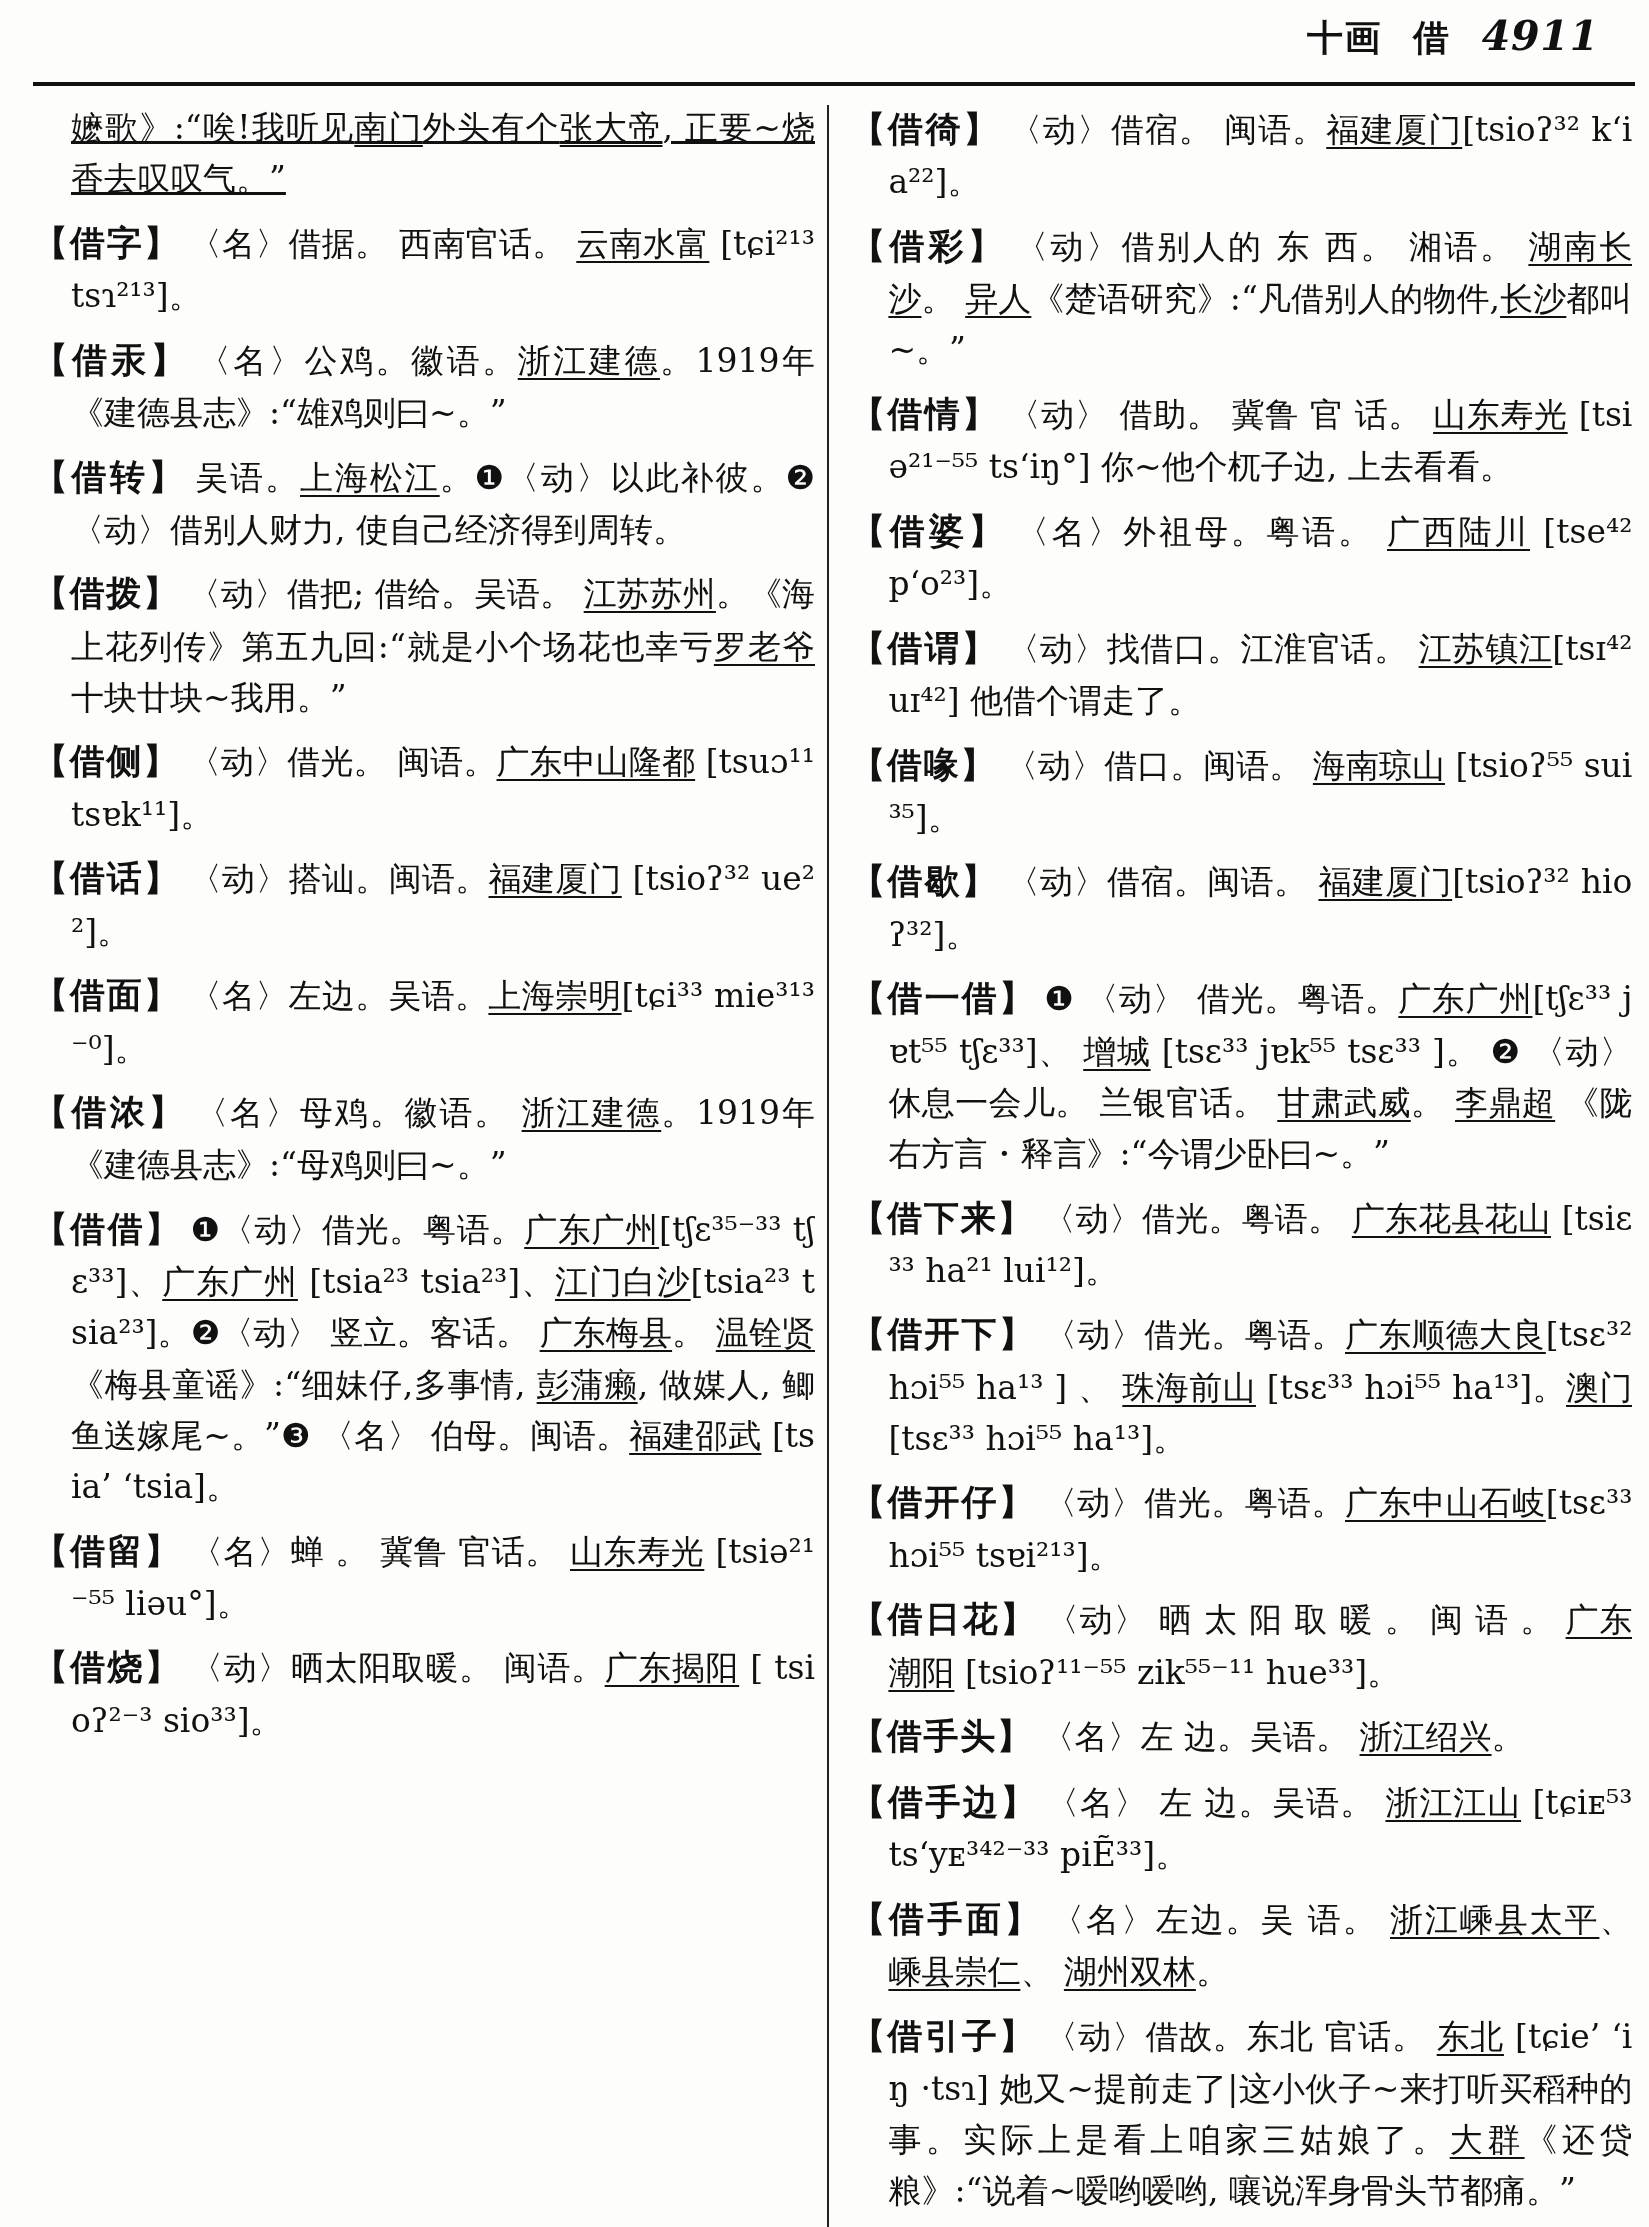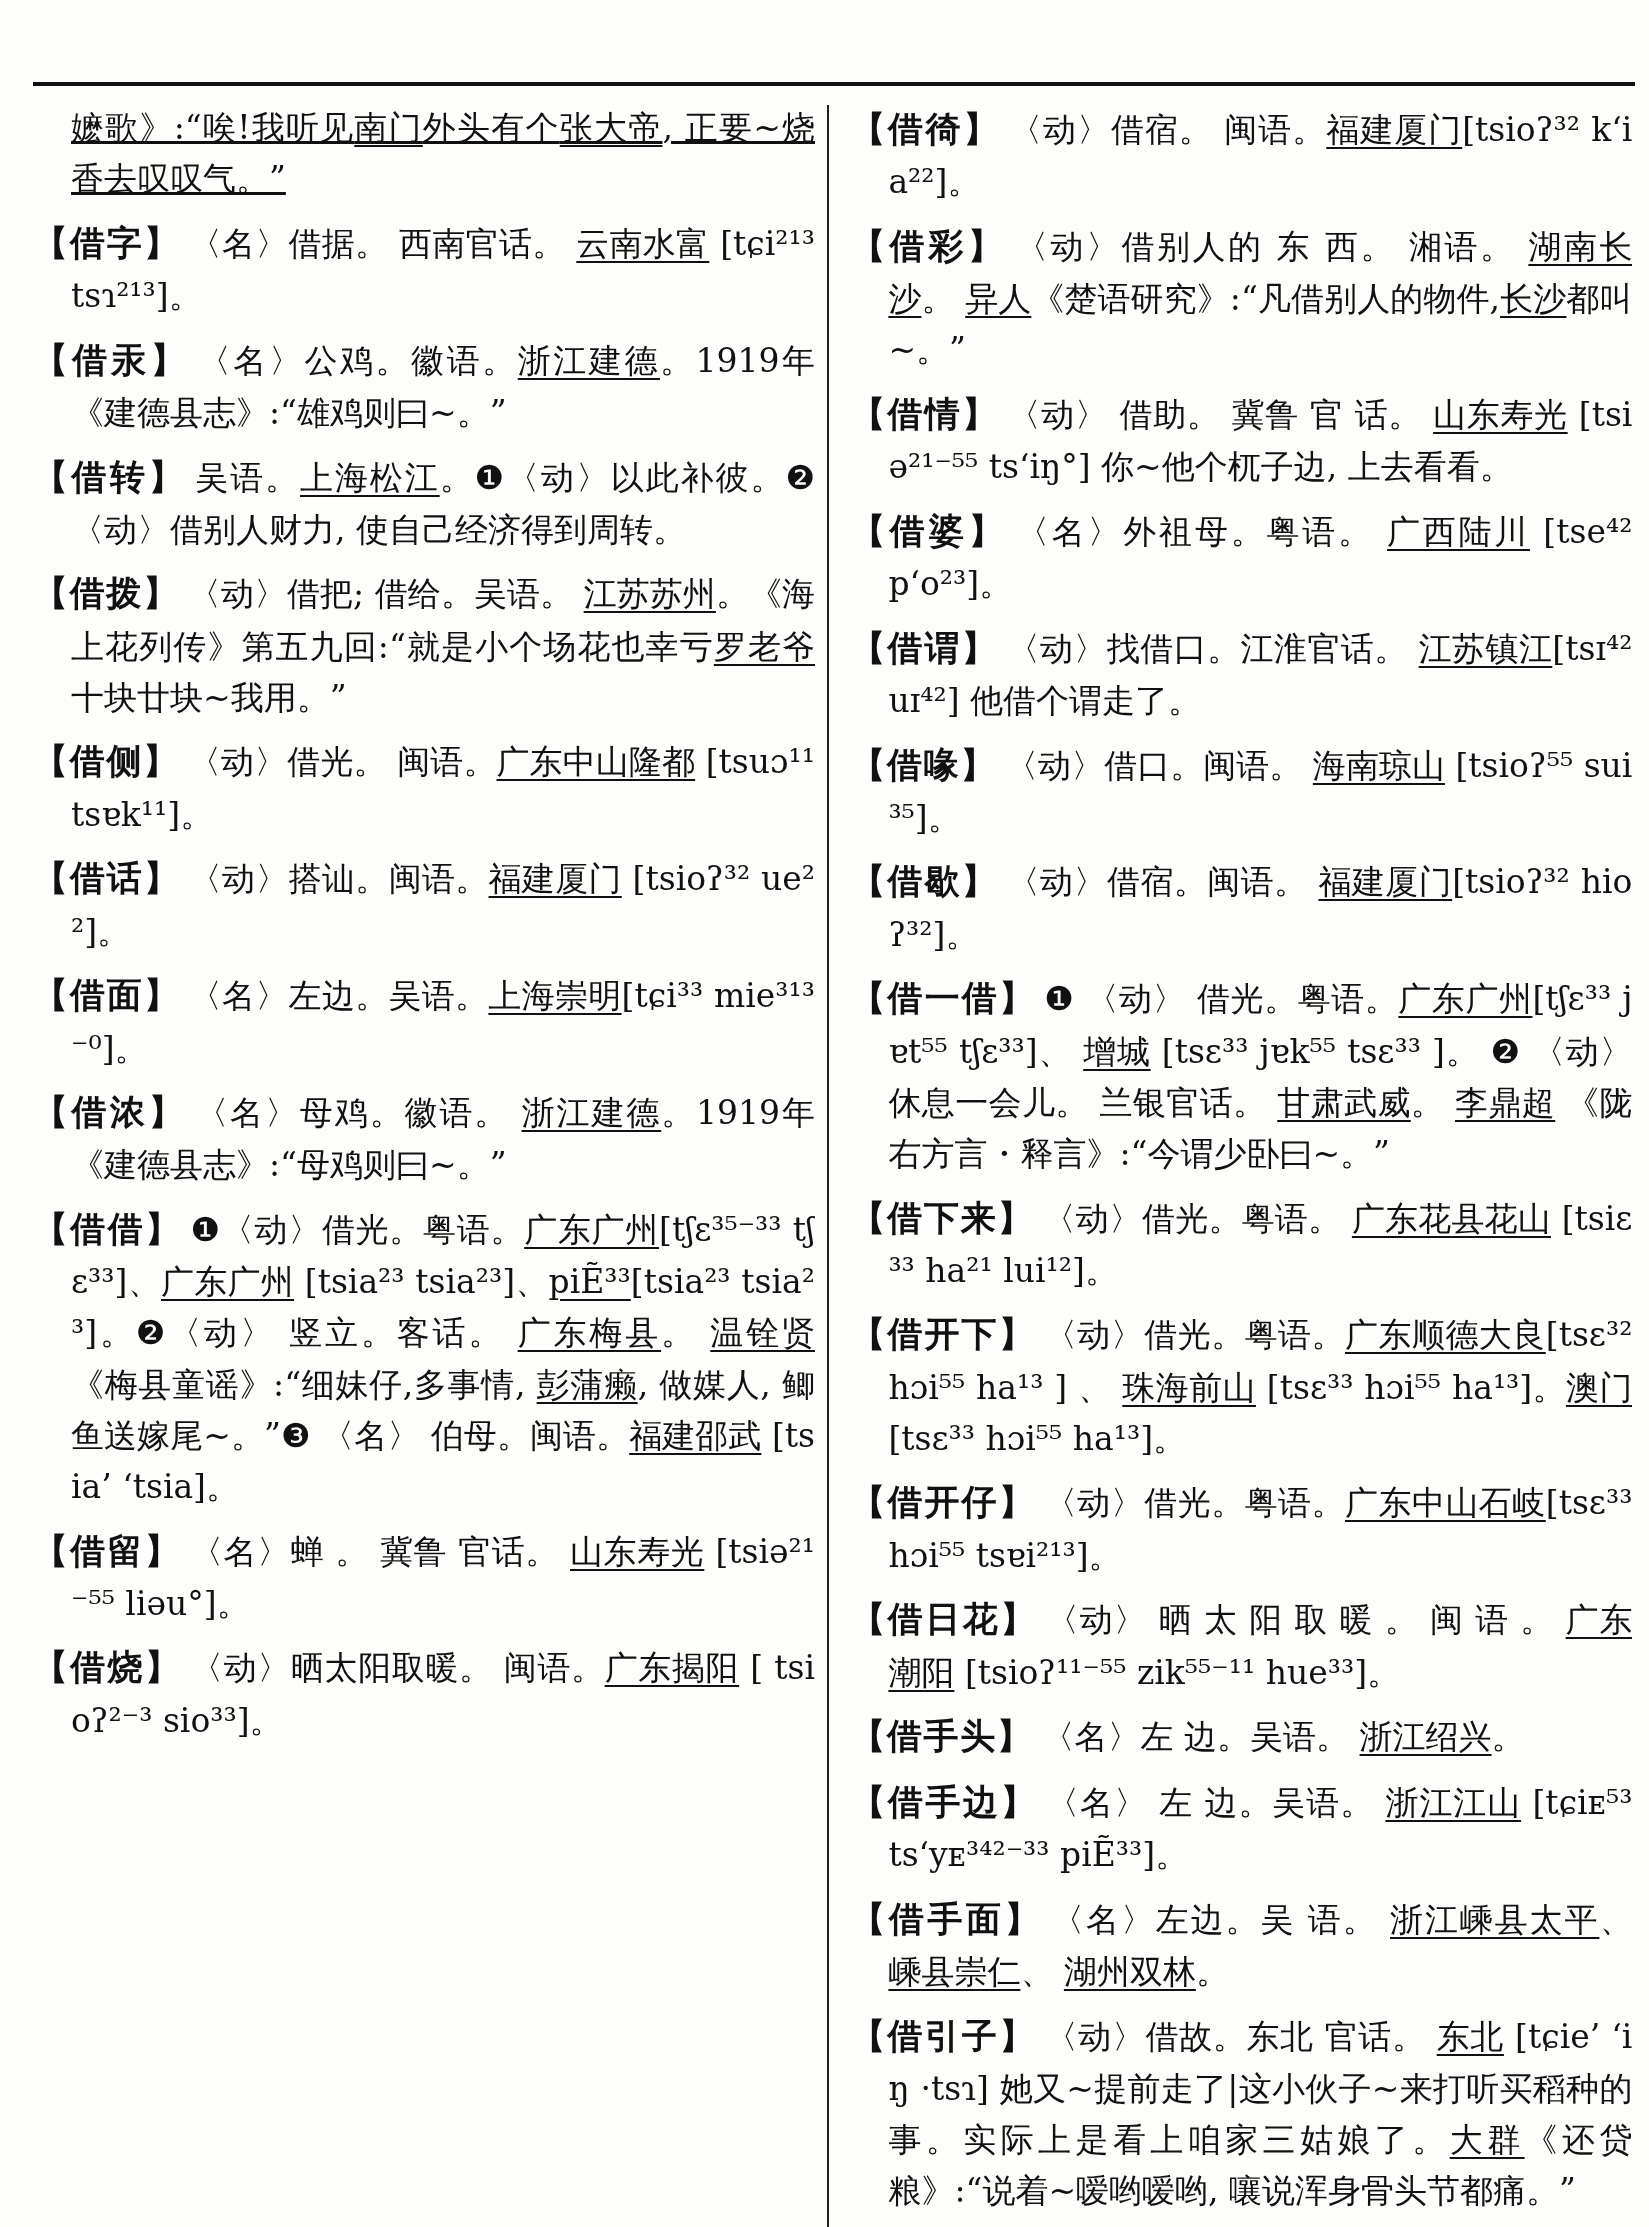--- a/index.html
+++ b/index.html
@@ -63,35 +63,40 @@
   }
   .bd u{text-underline-offset:5.8px;text-decoration-thickness:2.1px;}
   .bd .sm{font-size:26.4px;}
   .bd{word-break:break-all;}
 </style>
 </head>
 <body>
 
 <div class="page">
 
+  <div class="page-header">
+    <span class="sect">十画</span>
+    <span class="hanzi">借</span>
+    <span class="pageno">4911</span>
+  </div>
 
   <div class="top-rule"></div>
 
   <div class="columns">
     <div class="column left">
         <div class="entry cont"><span class="bd">嬷歌》:“唉!我听见<u>南门</u>外头有个<u>张大帝</u>, 正要~烧香去叹叹气。”</span></div>
         <div class="entry"><span class="hw">【借字】</span><span class="bd">〈名〉借据。 西南官话。 <u>云南水富</u> [tɕi²¹³ tsɿ²¹³]。</span></div>
         <div class="entry"><span class="hw">【借汞】</span><span class="bd">〈名〉公鸡。徽语。<u>浙江建德</u>。1919年《建德县志》:“雄鸡则曰~。”</span></div>
         <div class="entry"><span class="hw">【借转】</span><span class="bd">吴语。<u>上海松江</u>。❶〈动〉以此补彼。❷〈动〉借别人财力, 使自己经济得到周转。</span></div>
         <div class="entry"><span class="hw">【借拨】</span><span class="bd">〈动〉借把; 借给。吴语。 <u>江苏苏州</u>。《海上花列传》第五九回:“就是小个场花也幸亏<u>罗老爷</u>十块廿块~我用。”</span></div>
         <div class="entry"><span class="hw">【借侧】</span><span class="bd">〈动〉借光。 闽语。<u>广东中山隆都</u> [tsuɔ¹¹ tsɐk¹¹]。</span></div>
         <div class="entry"><span class="hw">【借话】</span><span class="bd">〈动〉搭讪。闽语。<u>福建厦门</u> [tsioʔ³² ue²²]。</span></div>
         <div class="entry"><span class="hw">【借面】</span><span class="bd">〈名〉左边。吴语。<u>上海崇明</u>[tɕi³³ mie³¹³⁻⁰]。</span></div>
         <div class="entry"><span class="hw">【借浓】</span><span class="bd">〈名〉母鸡。徽语。 <u>浙江建德</u>。1919年《建德县志》:“母鸡则曰~。”</span></div>
-        <div class="entry"><span class="hw">【借借】</span><span class="bd">❶〈动〉借光。粤语。<u>广东广州</u>[tʃɛ³⁵⁻³³ tʃɛ³³]、<u>广东广州</u> [tsia²³ tsia²³]、<u>piẼ³³</u>[tsia²³ tsia²³]。❷〈动〉 竖立。客话。 <u>广东梅县</u>。 <u>温铨贤</u>《梅县童谣》:“细妹仔,多事情, <u>彭蒲癞</u>, 做媒人, 鲫鱼送嫁尾~。”❸ 〈名〉 伯母。闽语。<u>福建邵武</u> [tsia’ ‘tsia]。</span></div>
+        <div class="entry"><span class="hw">【借借】</span><span class="bd">❶〈动〉借光。粤语。<u>广东广州</u>[tʃɛ³⁵⁻³³ tʃɛ³³]、<u>广东广州</u> [tsia²³ tsia²³]、<u>江门白沙</u>[tsia²³ tsia²³]。❷〈动〉 竖立。客话。 <u>广东梅县</u>。 <u>温铨贤</u>《梅县童谣》:“细妹仔,多事情, <u>彭蒲癞</u>, 做媒人, 鲫鱼送嫁尾~。”❸ 〈名〉 伯母。闽语。<u>福建邵武</u> [tsia’ ‘tsia]。</span></div>
         <div class="entry"><span class="hw">【借留】</span><span class="bd">〈名〉蝉 。 冀鲁 官话。 <u>山东寿光</u> [tsiə²¹⁻⁵⁵ liəu°]。</span></div>
         <div class="entry"><span class="hw">【借烧】</span><span class="bd">〈动〉晒太阳取暖。 闽语。<u>广东揭阳</u> [ tsioʔ²⁻³ sio³³]。</span></div>
       </div>
     <div class="divider"></div>
     <div class="column right">
         <div class="entry"><span class="hw">【借徛】</span><span class="bd">〈动〉借宿。 闽语。<u>福建厦门</u>[tsioʔ³² k‘ia²²]。</span></div>
         <div class="entry"><span class="hw">【借彩】</span><span class="bd">〈动〉借别人的 东 西。 湘语。 <u>湖南长沙</u>。 <u>异人</u>《楚语研究》:“凡借别人的物件,<u>长沙</u>都叫~。”</span></div>
         <div class="entry"><span class="hw">【借情】</span><span class="bd">〈动〉 借助。 冀鲁 官 话。 <u>山东寿光</u> [tsiə²¹⁻⁵⁵ ts‘iŋ°] 你~他个杌子边, 上去看看。</span></div>
         <div class="entry"><span class="hw">【借婆】</span><span class="bd">〈名〉外祖母。粤语。 <u>广西陆川</u> [tse⁴² p‘o²³]。</span></div>
         <div class="entry"><span class="hw">【借谓】</span><span class="bd">〈动〉找借口。江淮官话。 <u>江苏镇江</u>[tsɪ⁴² uɪ⁴²] 他借个谓走了。</span></div>

